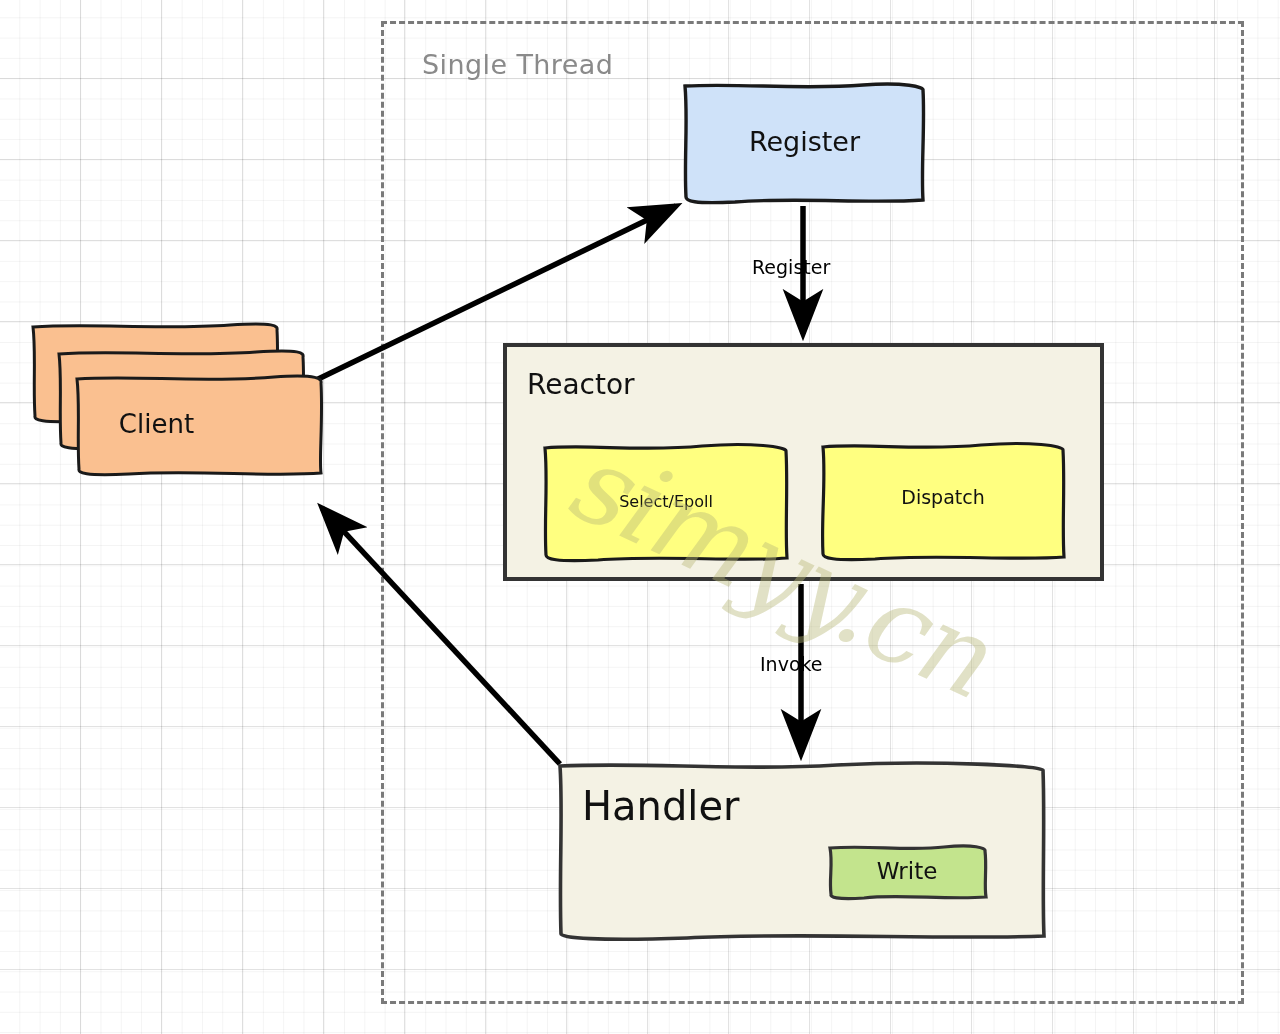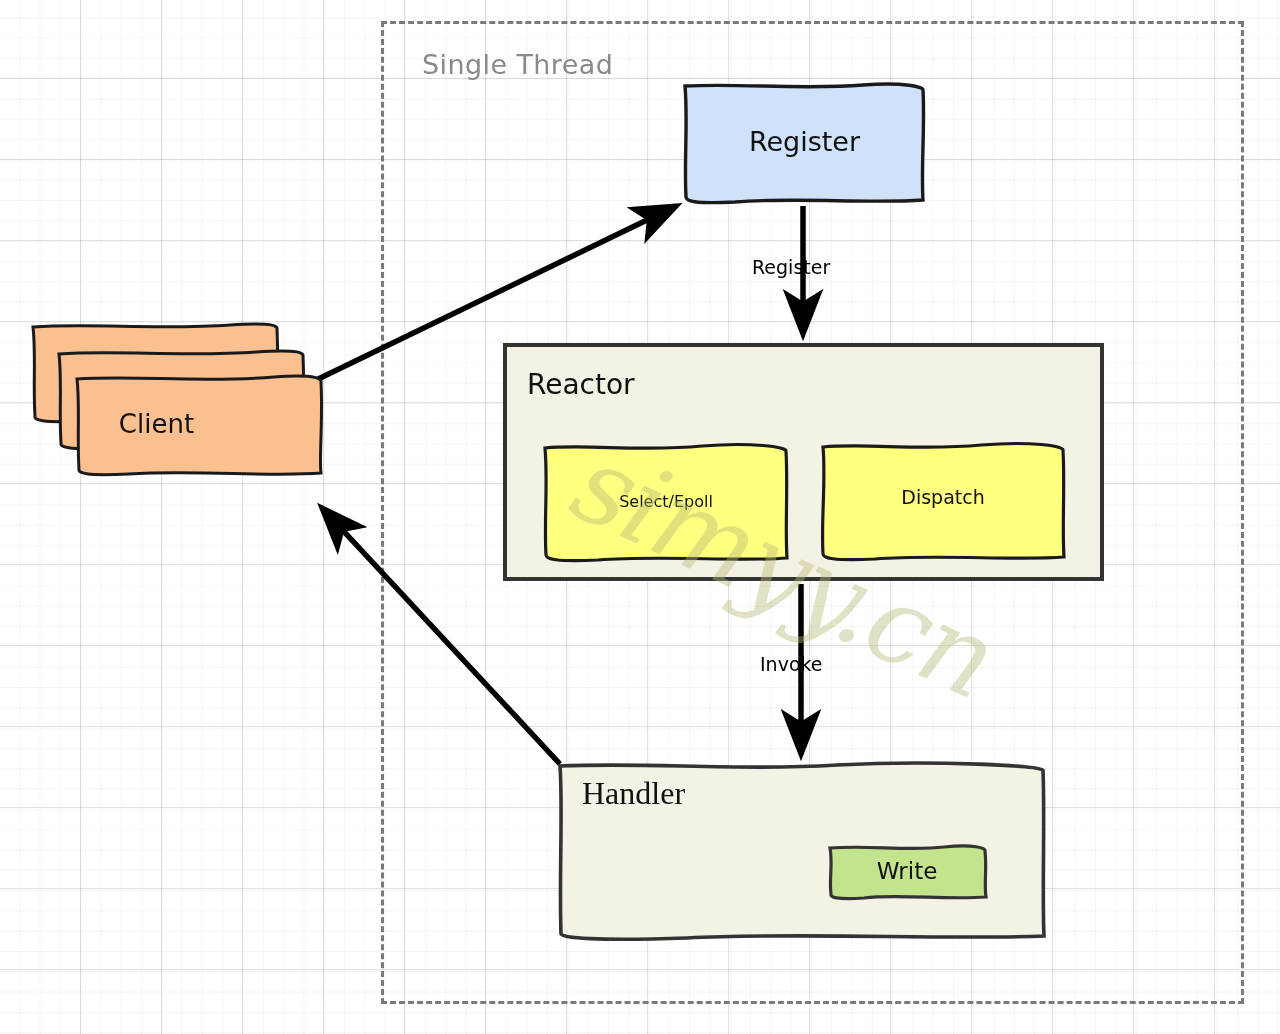--- a/index.html
+++ b/index.html
@@ -74,21 +74,21 @@
   #reactor .lbl-tl { left:24px; top:26px; font-size:28px; }
 
   #select-epoll { left:542px; top:442px; width:248px; height:123px; }
   #select-epoll .lbl { top:50px; font-size:16px;text-align:center; }
 
   #dispatch { left:819px; top:442px; width:248px; height:123px; }
   #dispatch .lbl { top:44px; font-size:19px; }
 
   
   #handler { left:557px; top:762px; width:490px; height:180px; }
-  #handler .lbl-tl { left:25px; top:13px; font-size:32px;font-family:Liberation Serif, serif; }
+  #handler .lbl-tl { left:25px; top:21px; font-size:40px; }
 
   #read { left:606px; top:845px; width:165px; height:57px; }
   #read .lbl { top:13px; font-size:24px; }
 
   #write { left:826px; top:845px; width:162px; height:57px; }
   #write .lbl { top:13px; font-size:23px; }
 
   
   #arrows { position:absolute; left:0; top:0; width:1280px; height:1034px; }
 

